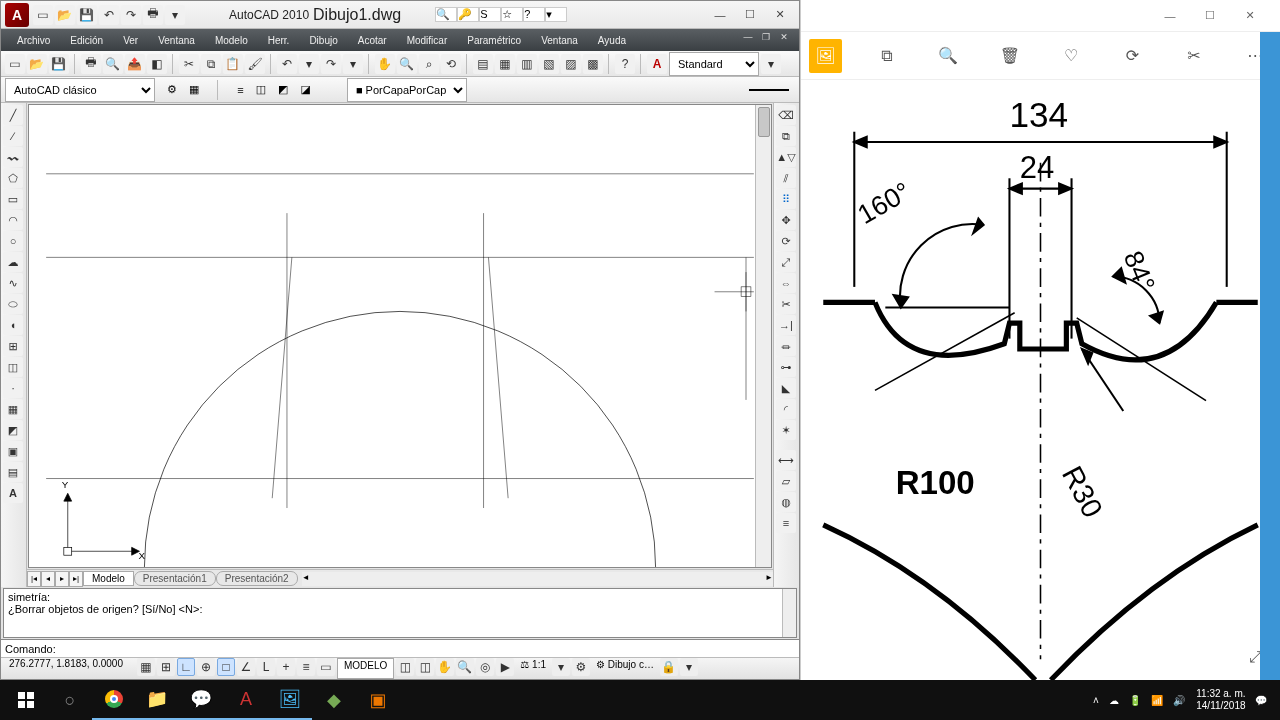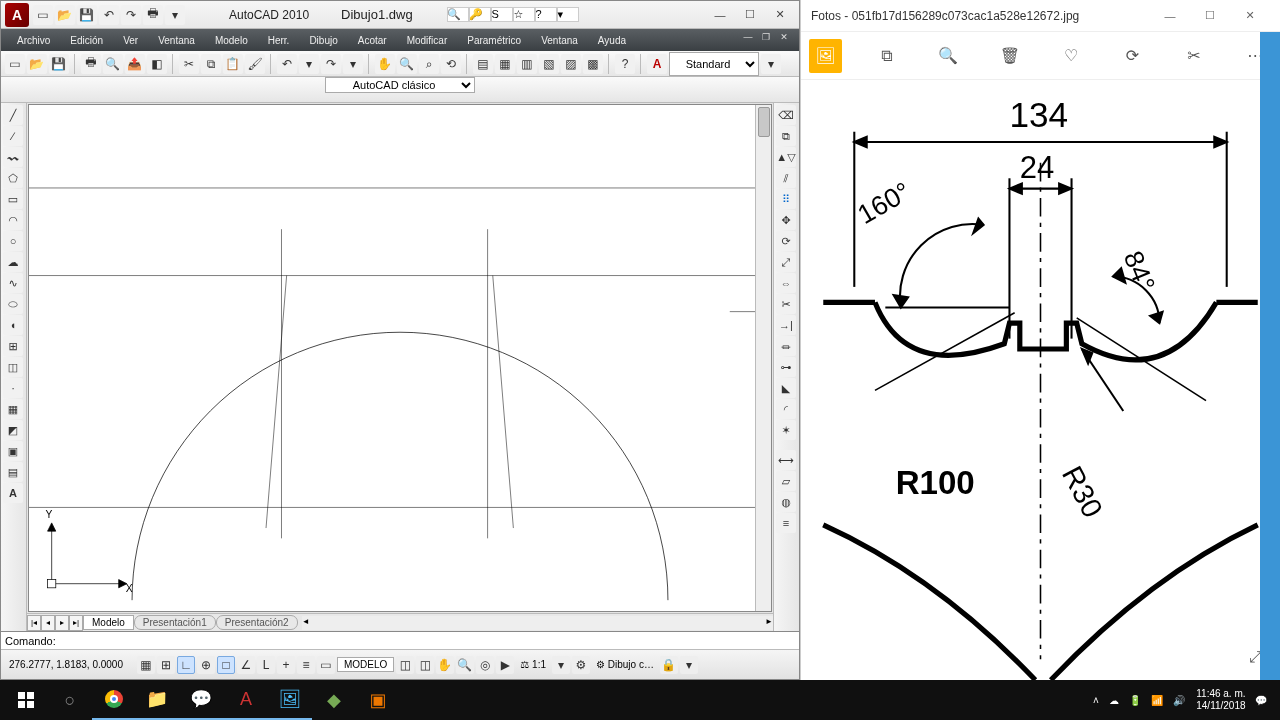--- a/index.html
+++ b/index.html
@@ -5,37 +5,37 @@
 * { margin: 0; padding: 0; box-sizing: border-box; font-family: "Segoe UI", Tahoma, sans-serif; }
 body { width: 1280px; height: 720px; overflow: hidden; background: #fff; font-size: 11px; position: relative; }
 
 
 .acad { position: absolute; left: 0; top: 0; width: 800px; height: 680px; background: #e4e4e4; display: flex; flex-direction: column; border: 1px solid #888; }
 .acad-title { height: 28px; background: linear-gradient(#f6f6f6,#e9e9e9); display: flex; align-items: center; padding: 0 4px; gap: 4px; border-bottom: 1px solid #bbb; }
 .acad-title .logo { width: 24px; height: 24px; background: linear-gradient(135deg,#a00,#600); border-radius: 3px; display:flex;align-items:center;justify-content:center;color:#fff;font-weight:bold;font-size:14px; }
 .qat { display: flex; gap: 2px; }
 .qat .ico, .toolbar .ico, .lefttb .ico, .righttb .ico, .status .ico { width: 20px; height: 20px; display:flex; align-items:center; justify-content:center; font-size:12px; color:#333; border:1px solid transparent; border-radius:2px; background:#f1f1f1; }
 .acad-title .title-txt { flex:0 0 auto; margin-left:40px; font-size:12px; color:#222; }
-.acad-title .file-txt { margin-left:28px; font-size:13px; color:#222; }
+.acad-title .file-txt { margin-left:0; font-size:16px; color:#222; }
 .acad-title .center-box { margin-left:30px; display:flex; gap:0; }
 .acad-title .center-box .ico { width:22px; border:1px solid #ccc; background:#fff; }
 .acad-title .spacer { flex:1; }
 .winctl { display:flex; gap:0; }
 .winctl div { width:30px; height:20px; display:flex;align-items:center;justify-content:center; font-size:11px; color:#444; }
 .winctl .close { color:#444; }
 
 .menubar { height: 22px; background: linear-gradient(#5a5f63,#3a3f43); display:flex; align-items:center; padding:0 6px; gap:0; }
 .menubar span { color:#eee; font-size:10px; padding:3px 10px; }
 .menubar .mdi { margin-left:auto; display:flex; }
 .menubar .mdi div { width:18px; height:16px; color:#ddd; text-align:center; font-size:9px; }
 
 .toolbar { height: 26px; background: linear-gradient(#fafafa,#e6e6e6); display:flex; align-items:center; padding:0 4px; gap:2px; border-bottom:1px solid #bbb; }
 .toolbar .sep { width:2px; height:20px; border-left:1px solid #bbb; margin:0 3px; }
-.toolbar select, .prop select, .prop input { height:24px; font-size:11px; border:1px solid #aaa; background:#fff; padding:0 4px;text-align:center; }
-.prop { height:26px; background:linear-gradient(#fafafa,#e6e6e6); display:flex;align-items:center; padding:0 4px; gap:12px; border-bottom:1px solid #bbb;flex-direction:column; }
+.toolbar select, .prop select, .prop input { height:24px; font-size:11px; border:1px solid #aaa; background:#fff; padding:0 4px; }
+.prop { height:26px; background:linear-gradient(#fafafa,#e6e6e6); display:flex;align-items:center; padding:0 4px; gap:12px; border-bottom:1px solid #bbb; }
 .prop .wsname { width:150px; }
 .prop .layer { width:190px; }
 .prop .color { width:120px; }
 
 .work { flex:1; display:flex; background:#e4e4e4; position:relative; }
 .lefttb, .righttb { width:26px; background:linear-gradient(90deg,#f5f5f5,#e6e6e6); display:flex; flex-direction:column; gap:1px; padding:2px; border-right:1px solid #bbb; }
 .righttb { border-right:none; border-left:1px solid #bbb; }
 .lefttb .ico, .righttb .ico { width:20px; height:20px; font-size:11px; }
 .canvas-wrap { flex:1; display:flex; flex-direction:column; }
 .canvas { flex:1; background:#fff; position:relative; border:1px solid #888; margin:1px; overflow:hidden; }
@@ -49,21 +49,21 @@
 .tabs .tab.inactive { background:#e8e8e8; color:#555;border-radius:7px; }
 .tabs .hscroll { flex:1; height:14px; background:#eee; margin-left:4px; position:relative; }
 .tabs .hscroll::before { content:'◄'; position:absolute; left:0; font-size:8px; top:1px; }
 .tabs .hscroll::after { content:'►'; position:absolute; right:0; font-size:8px; top:1px; }
 
 .cmd { height:50px; background:#fff; border:1px solid #888; margin:1px 2px; font-family:Consolas,monospace; font-size:11px; padding:2px 4px; overflow:hidden; position:relative; }
 .cmd .line { white-space:nowrap; }
 .cmd .cv { position:absolute; right:0; top:0; width:14px; height:100%; background:#eee; border-left:1px solid #bbb; }
 .cmd-input { height:18px; border-top:1px solid #888; display:flex; align-items:center; background:#fff; font-family:Consolas,monospace; font-size:11px; padding:0 4px; }
 
-.status { height:30px; background:linear-gradient(#f5f5f5,#e2e2e2); display:flex; align-items:center; padding:0 4px; gap:2px; border-top:1px solid #bbb; font-size:10px; }
+.status { height:22px; background:linear-gradient(#f5f5f5,#e2e2e2); display:flex; padding:0 4px; gap:2px; border-top:1px solid #bbb; font-size:10px; }
 .status .coords { width:130px; padding:0 4px; }
 .status .ico { width:18px; height:18px; background:#eee; }
 .status .ico.on { background:#cde3ff; border:1px solid #79a9e0; }
 
 
 .photos { position:absolute; left:800px; top:0; width:480px; height:680px; background:#fff; display:flex; flex-direction:column; border-left:1px solid #ccc; }
 .ph-title { height:32px; display:flex; align-items:center; padding:0 10px; font-size:12px; color:#333; background:#fff; border-bottom:1px solid #eee; }
 .ph-title .spacer { flex:1; }
 .ph-title .wc div { width:40px; height:28px; display:flex;align-items:center;justify-content:center; color:#666; font-size:11px; }
 .ph-tool { height:48px; display:flex; align-items:center; padding:0 8px; gap:28px; border-bottom:1px solid #eee; }
@@ -286,20 +286,25 @@
       <div class="ico">◜</div>
       <div class="ico">✶</div>
       <div style="height:8px"></div>
       <div class="ico">⟷</div>
       <div class="ico">▱</div>
       <div class="ico">◍</div>
       <div class="ico">≡</div>
     </div>
   </div>
 
+  <div class="cmd">
+    <div class="line">simetría:</div>
+    <div class="line">¿Borrar objetos de origen? [Sí/No] &lt;N&gt;:</div>
+    <div class="cv"></div>
+  </div>
   <div class="cmd-input">
     <span>Comando:</span>
   </div>
 
   <div class="status">
     <span class="coords">276.2777, 1.8183, 0.0000</span>
     <div class="ico">▦</div>
     <div class="ico">⊞</div>
     <div class="ico on">∟</div>
     <div class="ico">⊕</div>
@@ -320,21 +325,20 @@
     <div class="ico">▾</div>
     <div class="ico">⚙</div>
     <span style="padding:1px 4px">⚙ <span>Dibujo c…</span></span>
     <div class="ico">🔒</div>
     <div class="ico">▾</div>
   </div>
 </div>
 
 <div class="photos">
   <div class="ph-title">
-    <span>Fotos - 051fb17d156289c073cac1a528e12672.jpg</span>
     <div class="spacer"></div>
     <div class="wc" style="display:flex">
       <div>—</div>
       <div>☐</div>
       <div>✕</div>
     </div>
   </div>
   <div class="ph-tool">
     <div class="phico first">🖼</div>
     <div class="phico">⧉</div>
@@ -429,18 +433,18 @@
   <div class="tb underline" style="color:#4cc2ff">🖼</div>
   <div class="tb" style="color:#7a5">◆</div>
   <div class="tb" style="color:#e70">▣</div>
   <div class="tray">
     <span>˄</span>
     <span>☁</span>
     <span>🔋</span>
     <span>📶</span>
     <span>🔊</span>
     <div class="clock">
-      <div>11:46 a. m.</div>
+      <div>11:32 a. m.</div>
       <div>14/11/2018</div>
     </div>
     <span>💬</span>
   </div>
 </div>
 
 </body></html>

